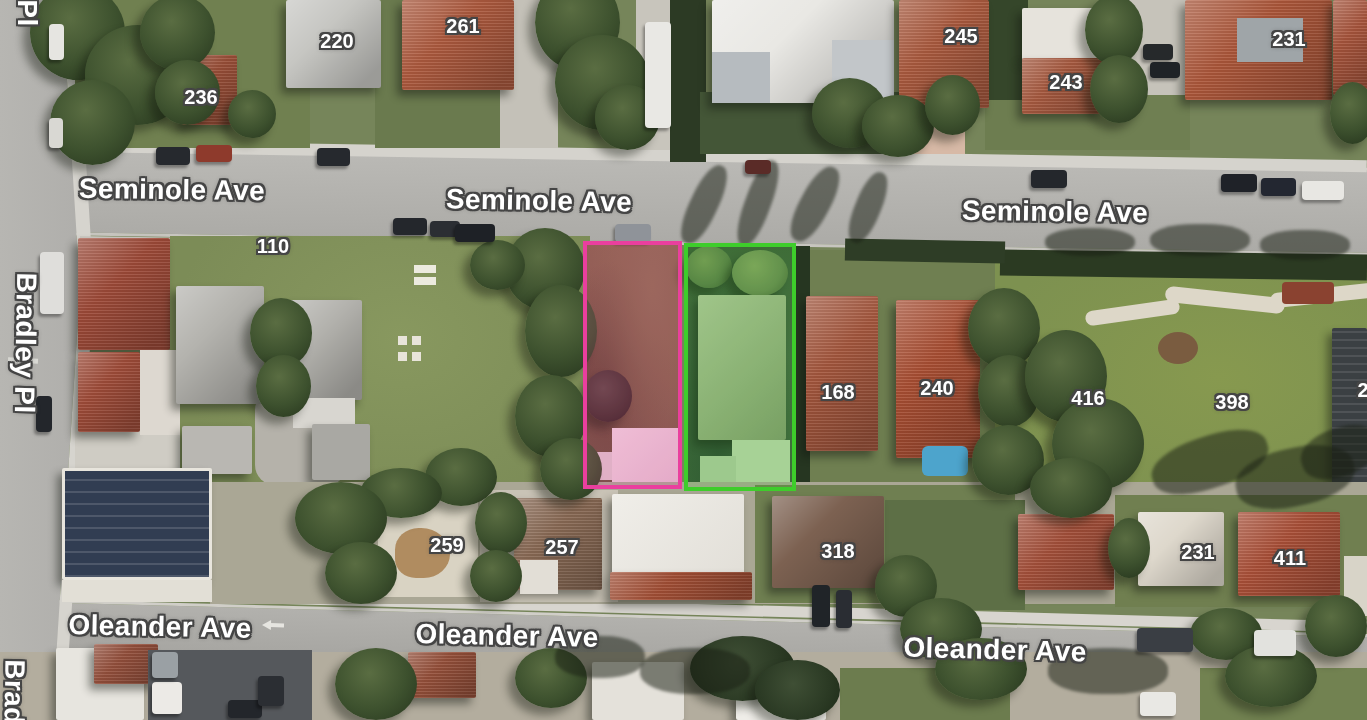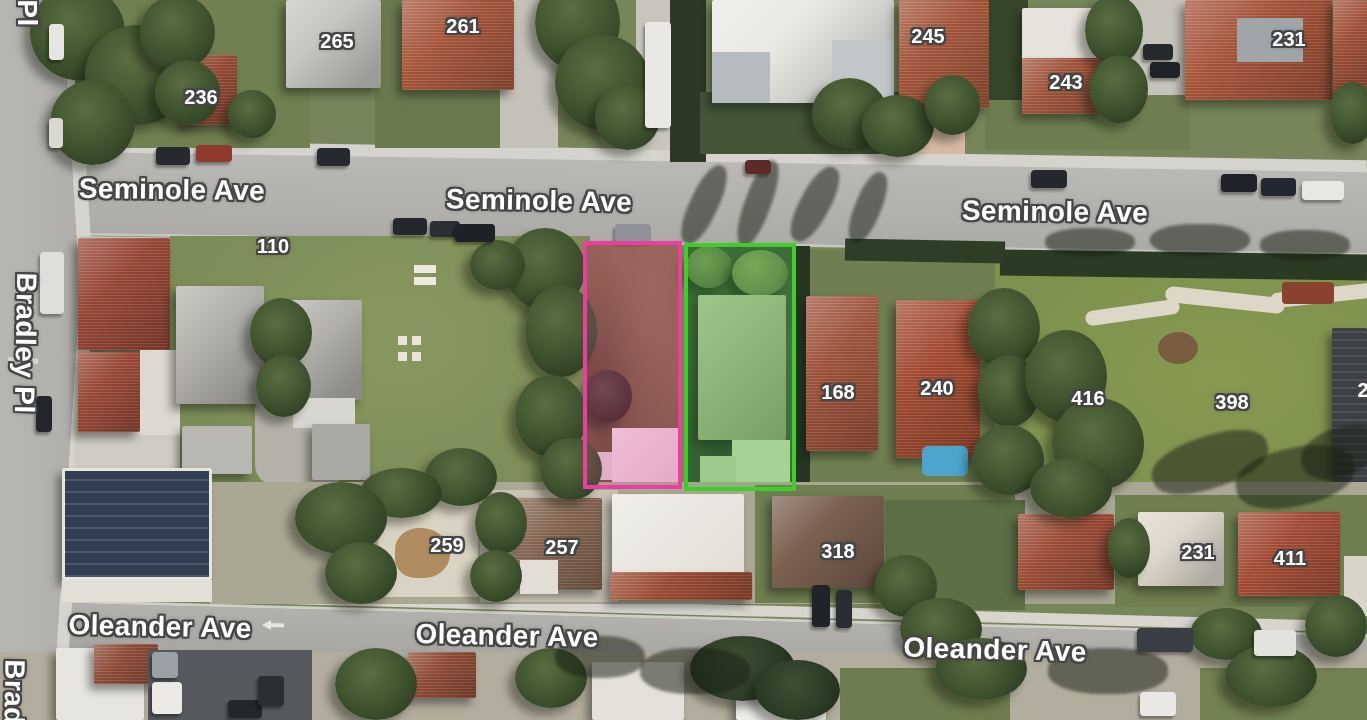--- a/index.html
+++ b/index.html
@@ -246,23 +246,23 @@
       <div class="map-label street" style="left: 27px; top: 13px; transform: translate(-50%, -50%) rotate(90deg);">Pl</div>
       <div class="map-label street" style="left: 172px; top: 190px; transform: translate(-50%, -50%) rotate(0.8deg);">Seminole Ave</div>
       <div class="map-label street" style="left: 539px; top: 201px; transform: translate(-50%, -50%) rotate(1deg);">Seminole Ave</div>
       <div class="map-label street" style="left: 1055px; top: 212px; transform: translate(-50%, -50%) rotate(0.8deg);">Seminole Ave</div>
       <div class="map-label street" style="left: 25px; top: 343px; transform: translate(-50%, -50%) rotate(91deg);">Bradley Pl</div>
       <div class="map-label street" style="left: 160px; top: 627px; transform: translate(-50%, -50%) rotate(1.2deg);">Oleander Ave</div>
       <div class="map-label street" style="left: 507px; top: 636px; transform: translate(-50%, -50%) rotate(1.2deg);">Oleander Ave</div>
       <div class="map-label street" style="left: 995px; top: 650px; transform: translate(-50%, -50%) rotate(1.5deg);">Oleander Ave</div>
       <div class="map-label street" style="left: 14px; top: 692px; transform: translate(-50%, -50%) rotate(91deg);">Brad</div>
       <div class="map-label house-num" style="left: 201px; top: 97px; transform: translate(-50%, -50%) rotate(0deg);">236</div>
-      <div class="map-label house-num" style="left: 337px; top: 41px; transform: translate(-50%, -50%) rotate(0deg);">265</div>
+      <div class="map-label house-num" style="left: 337px; top: 41px; transform: translate(-50%, -50%) rotate(0deg);">220</div>
       <div class="map-label house-num" style="left: 463px; top: 26px; transform: translate(-50%, -50%) rotate(0deg);">261</div>
-      <div class="map-label house-num" style="left: 928px; top: 36px; transform: translate(-50%, -50%) rotate(0deg);">245</div>
+      <div class="map-label house-num" style="left: 961px; top: 36px; transform: translate(-50%, -50%) rotate(0deg);">245</div>
       <div class="map-label house-num" style="left: 1066px; top: 82px; transform: translate(-50%, -50%) rotate(0deg);">243</div>
       <div class="map-label house-num" style="left: 1289px; top: 39px; transform: translate(-50%, -50%) rotate(0deg);">231</div>
       <div class="map-label house-num" style="left: 273px; top: 246px; transform: translate(-50%, -50%) rotate(0deg);">110</div>
       <div class="map-label house-num" style="left: 838px; top: 392px; transform: translate(-50%, -50%) rotate(0deg);">168</div>
       <div class="map-label house-num" style="left: 937px; top: 388px; transform: translate(-50%, -50%) rotate(0deg);">240</div>
       <div class="map-label house-num" style="left: 1088px; top: 398px; transform: translate(-50%, -50%) rotate(0deg);">416</div>
       <div class="map-label house-num" style="left: 1232px; top: 402px; transform: translate(-50%, -50%) rotate(0deg);">398</div>
       <div class="map-label house-num" style="left: 1363px; top: 390px; transform: translate(-50%, -50%) rotate(0deg);">2</div>
       <div class="map-label house-num" style="left: 447px; top: 545px; transform: translate(-50%, -50%) rotate(0deg);">259</div>
       <div class="map-label house-num" style="left: 562px; top: 547px; transform: translate(-50%, -50%) rotate(0deg);">257</div>

